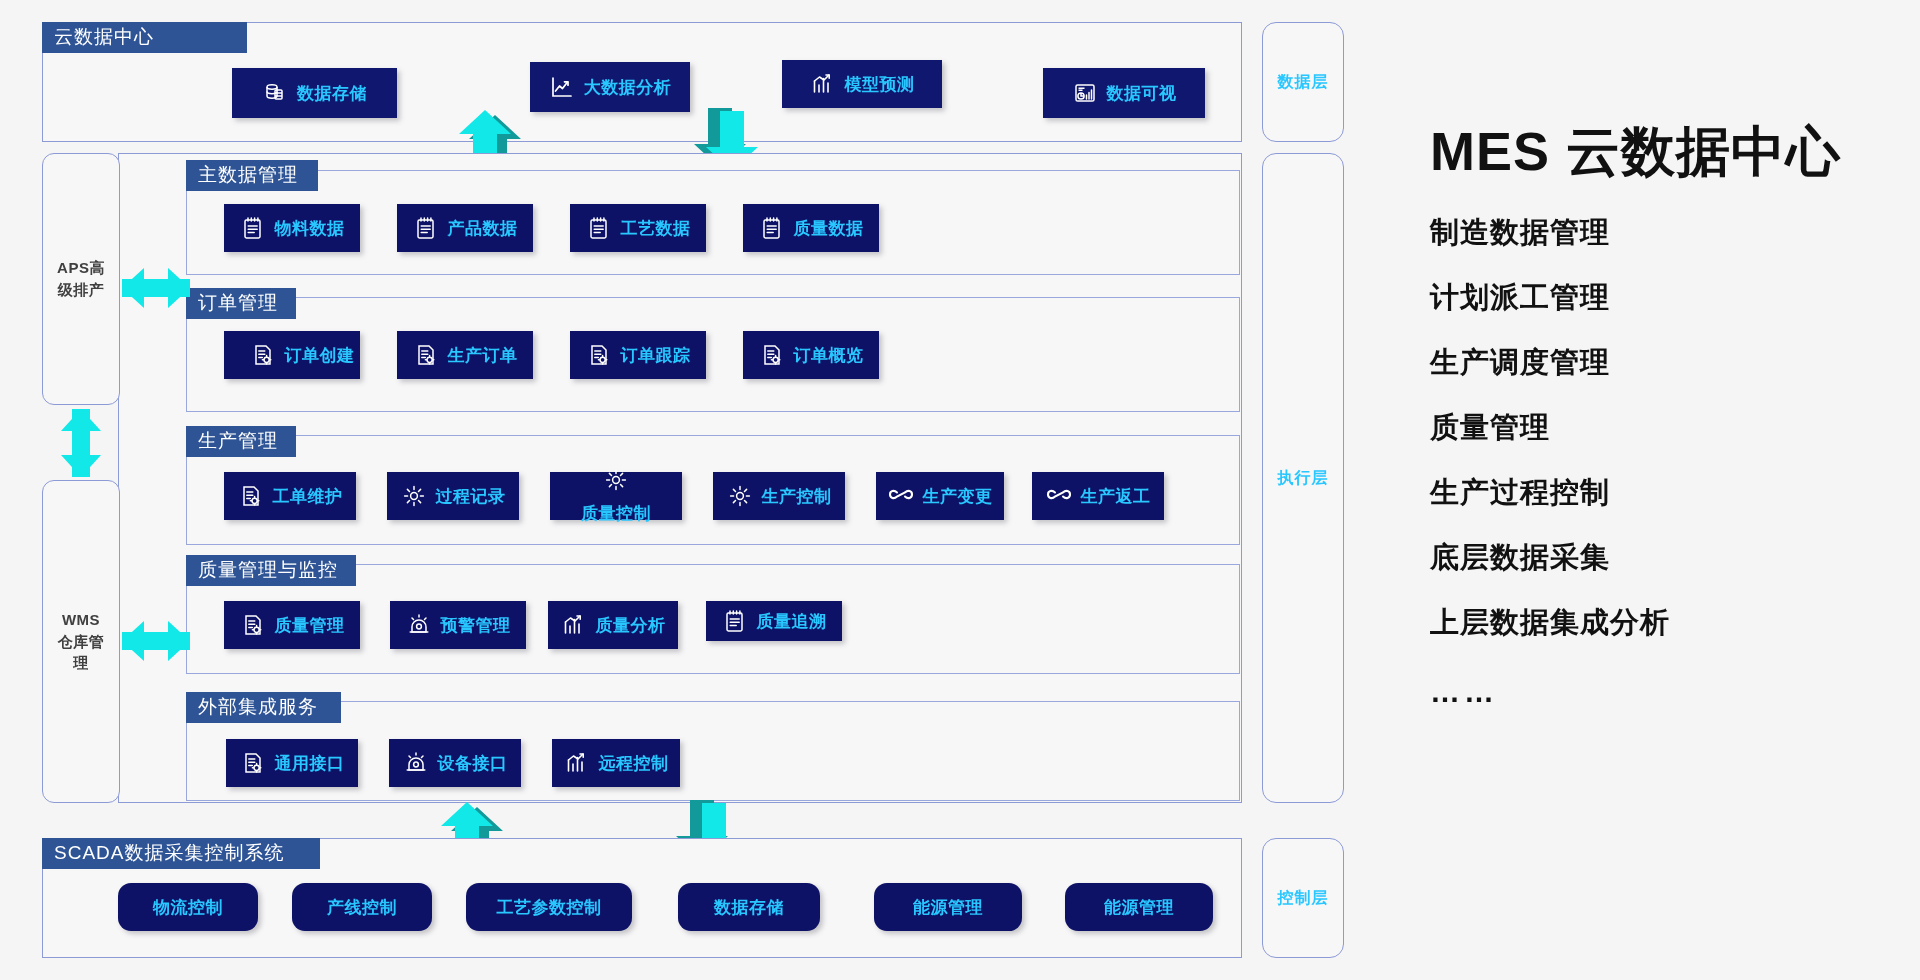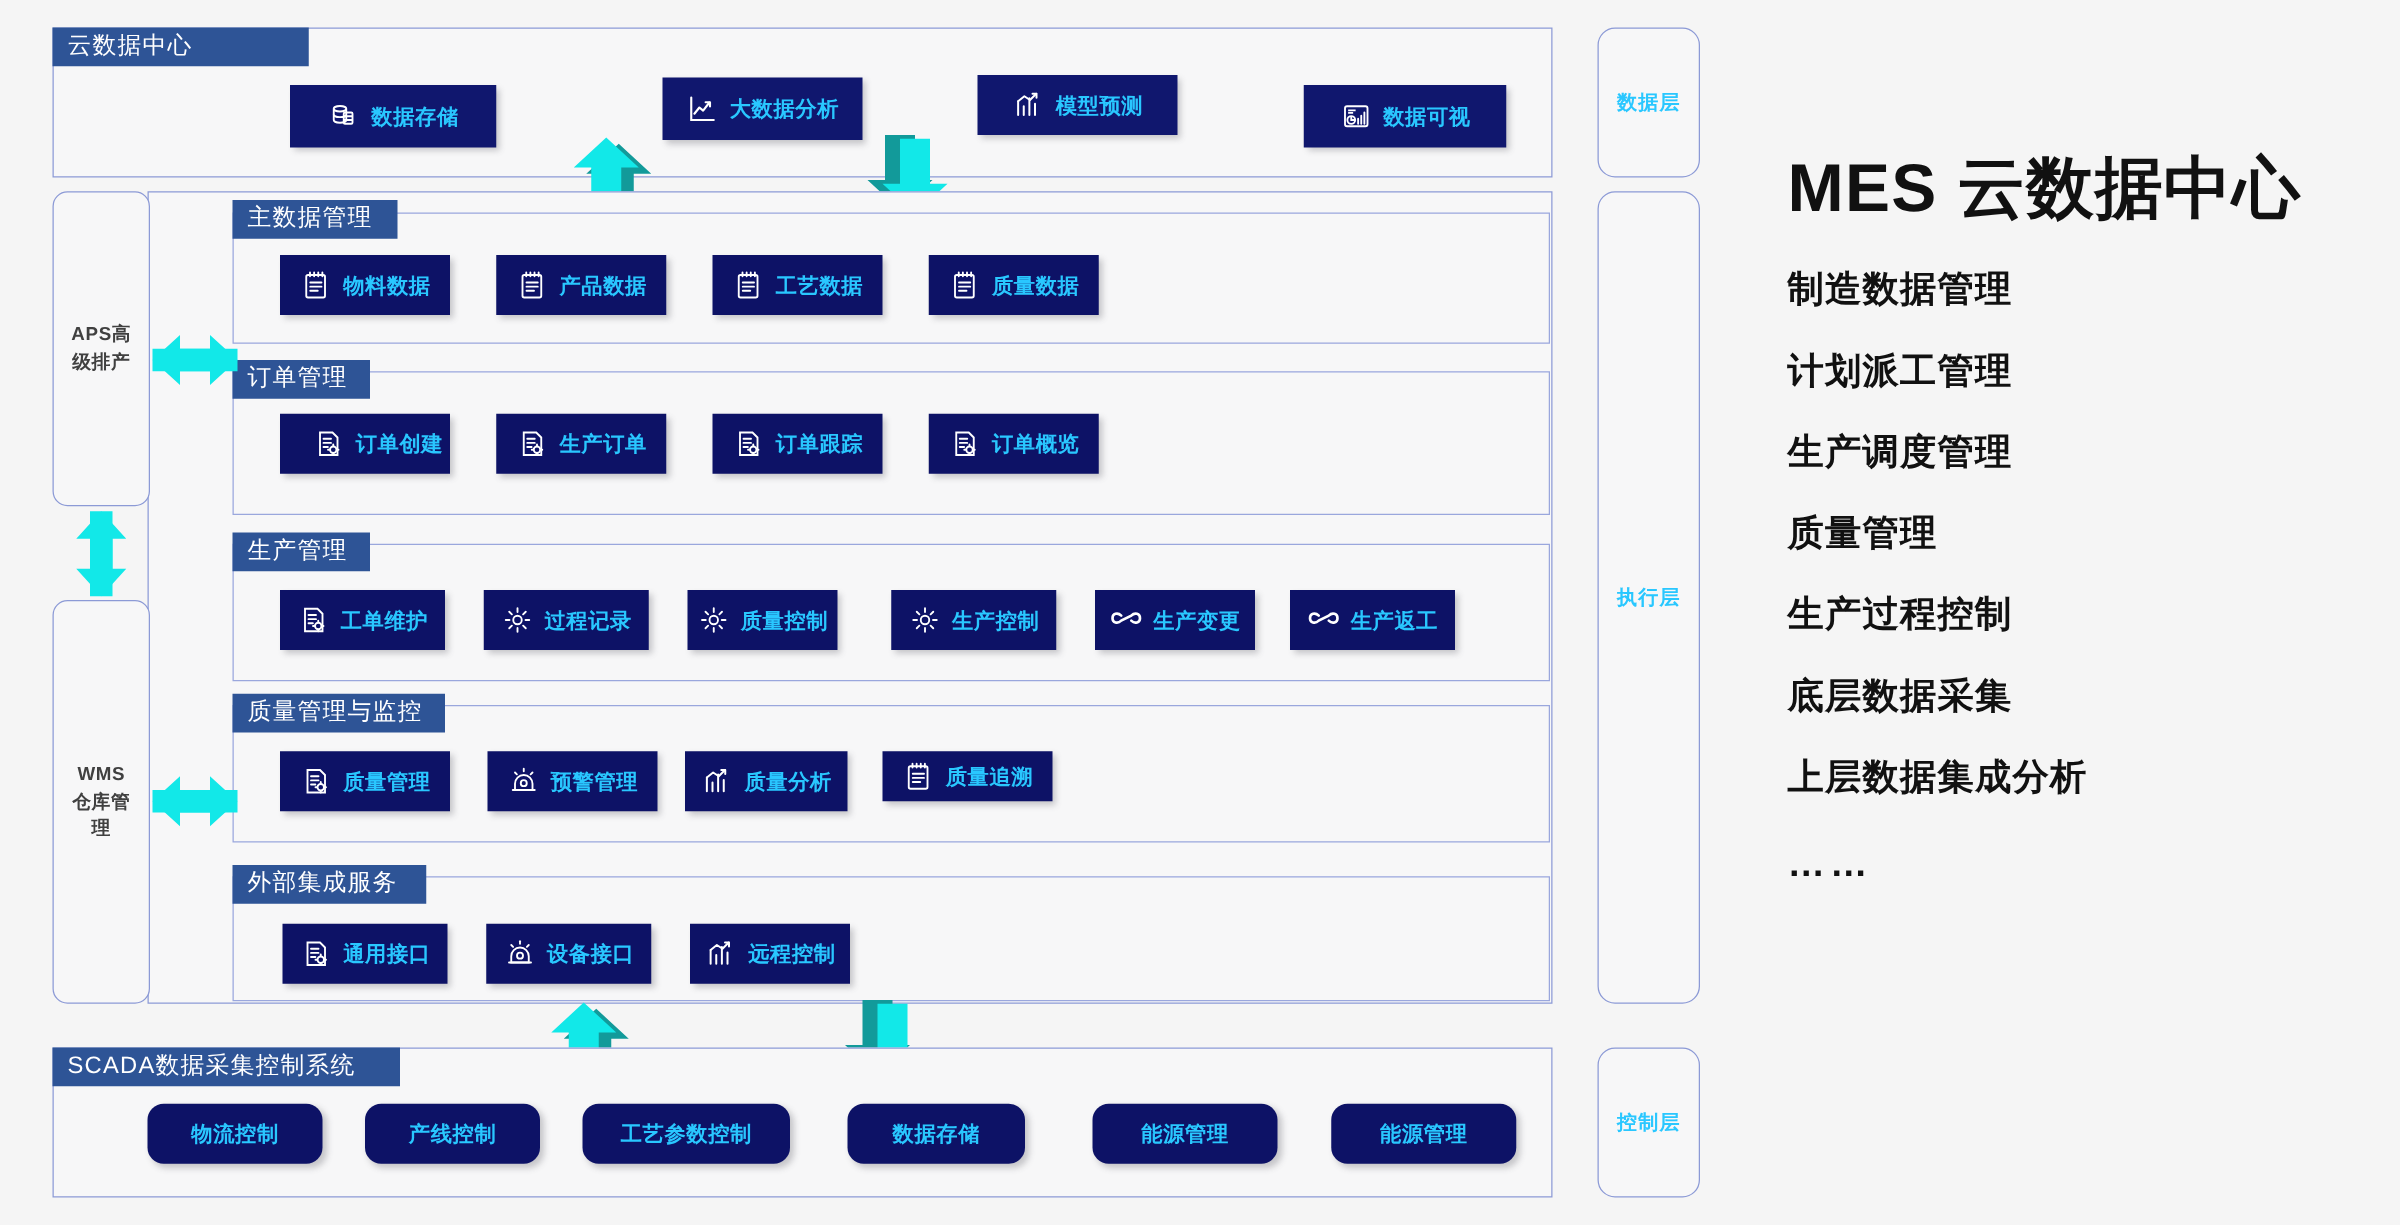--- a/index.html
+++ b/index.html
@@ -65,21 +65,20 @@
 
   
   .layer{
     position:absolute;
     border:1.6px solid #8c9ad6;
     border-radius:14px;
     background:#f7f7f8;
     display:flex;align-items:center;justify-content:center;
     color:#29c7ff;font-size:16px;font-weight:bold;letter-spacing:1px;
     box-sizing:border-box;
-    margin-left:16px;
   }
 
   
   .side-mod{
     position:absolute;
     border:1.6px solid #8c9ad6;
     border-radius:12px;
     background:#f7f7f8;
     display:flex;align-items:center;justify-content:center;
     box-sizing:border-box;
@@ -285,21 +284,21 @@
   </div>
   <div class="chip" style="left:387px;top:472px;width:132px;height:48px;">
     <span class="gl">
       <svg width="24" height="24" viewBox="0 0 24 24" fill="none" stroke="#ffffff" stroke-width="1.5">
         <circle cx="12" cy="12" r="3.4"></circle>
         <path d="M12 2.6v3M12 18.4v3M2.6 12h3M18.4 12h3M5.4 5.4l2.1 2.1M16.5 16.5l2.1 2.1M18.6 5.4l-2.1 2.1M7.5 16.5l-2.1 2.1" stroke-linecap="round"></path>
       </svg>
     </span>
     <span>过程记录</span>
   </div>
-  <div class="chip" style="left:550px;top:472px;width:120px;height:48px;">
+  <div class="chip" style="left:550px;top:472px;width:132px;height:48px;flex-direction:column;">
     <span class="gl">
       <svg width="24" height="24" viewBox="0 0 24 24" fill="none" stroke="#ffffff" stroke-width="1.5">
         <circle cx="12" cy="12" r="3.4"></circle>
         <path d="M12 2.6v3M12 18.4v3M2.6 12h3M18.4 12h3M5.4 5.4l2.1 2.1M16.5 16.5l2.1 2.1M18.6 5.4l-2.1 2.1M7.5 16.5l-2.1 2.1" stroke-linecap="round"></path>
       </svg>
     </span>
     <span>质量控制</span>
   </div>
   <div class="chip" style="left:713px;top:472px;width:132px;height:48px;">
     <span class="gl">

